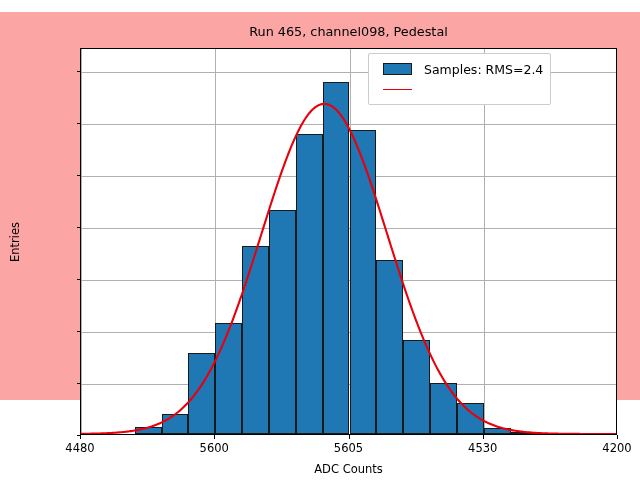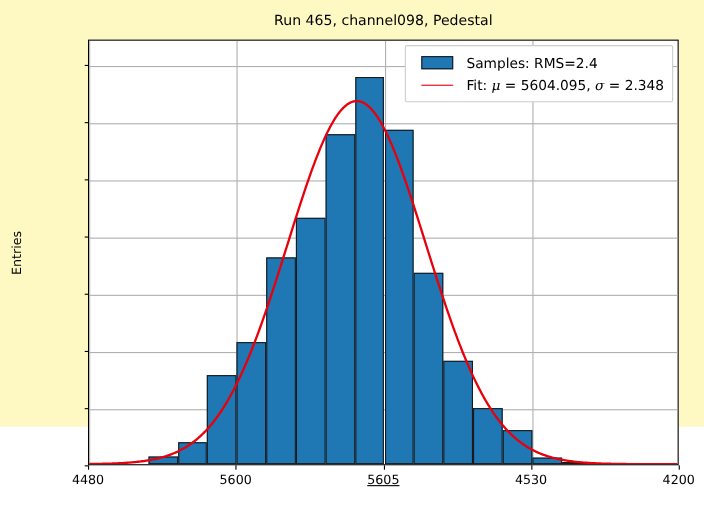--- a/index.html
+++ b/index.html
@@ -7,23 +7,23 @@
     background: #ffffff;
   }
   body {
     width: 640px; height: 480px;
     font-family: "DejaVu Sans", sans-serif;
     overflow: hidden;
     position: relative;
   }
   #figure {
     position: absolute;
-    left: 0; top: 0;
+    left: 0; top: 12px;
     width: 640px; height: 388px;
-    background: #fef9c3;
+    background: #fca5a5;
   }
   #chart-title {
     position: absolute;
     left: 80px; top: 12px;
     width: 537px;
     text-align: center;
     font-size: 12.8px;
     color: #000000;
     line-height: 15px;
     white-space: nowrap;
@@ -186,38 +186,38 @@
       <div class="ytick-mark" style="left: 76.5px; top: 214.935px;"></div>
       <div class="ytick-mark" style="left: 76.5px; top: 162.919px;"></div>
       <div class="ytick-mark" style="left: 76.5px; top: 110.903px;"></div>
       <div class="ytick-mark" style="left: 76.5px; top: 58.8871px;"></div>
     </div>
   <div id="xticks">
       <div class="xtick-label" style="left: 80px;">4480</div>
       <div class="xtick-mark" style="left: 80px;"></div>
       <div class="xtick-label" style="left: 214.25px; text-align: right;">5600</div>
       <div class="xtick-mark" style="left: 214.25px;"></div>
-      <div class="xtick-label" style="left: 348.5px; text-decoration: underline;">5605</div>
+      <div class="xtick-label" style="left: 348.5px;">5605</div>
       <div class="xtick-mark" style="left: 348.5px;"></div>
       <div class="xtick-label" style="left: 482.75px;">4530</div>
       <div class="xtick-mark" style="left: 482.75px;"></div>
       <div class="xtick-label" style="left: 617px;">4200</div>
       <div class="xtick-mark" style="left: 617px;"></div>
     </div>
 
+  <div id="xlabel">ADC Counts</div>
   <div id="ylabel">Entries</div>
 
   <div id="legend">
     <div class="legend-row">
       <div class="legend-swatch-wrap">
         <span class="legend-patch"></span>
       </div>
       <span class="legend-text">Samples: RMS=2.4</span>
     </div>
     <div class="legend-row">
       <div class="legend-swatch-wrap">
         <span class="legend-line"></span>
       </div>
-      <span class="legend-text"><span>Fit: </span><span class="mi">μ</span><span> = 5604.095, </span><span class="mi">σ</span><span> = 2.348</span></span>
     </div>
   </div>
 
 </div>
 
 </body></html>

